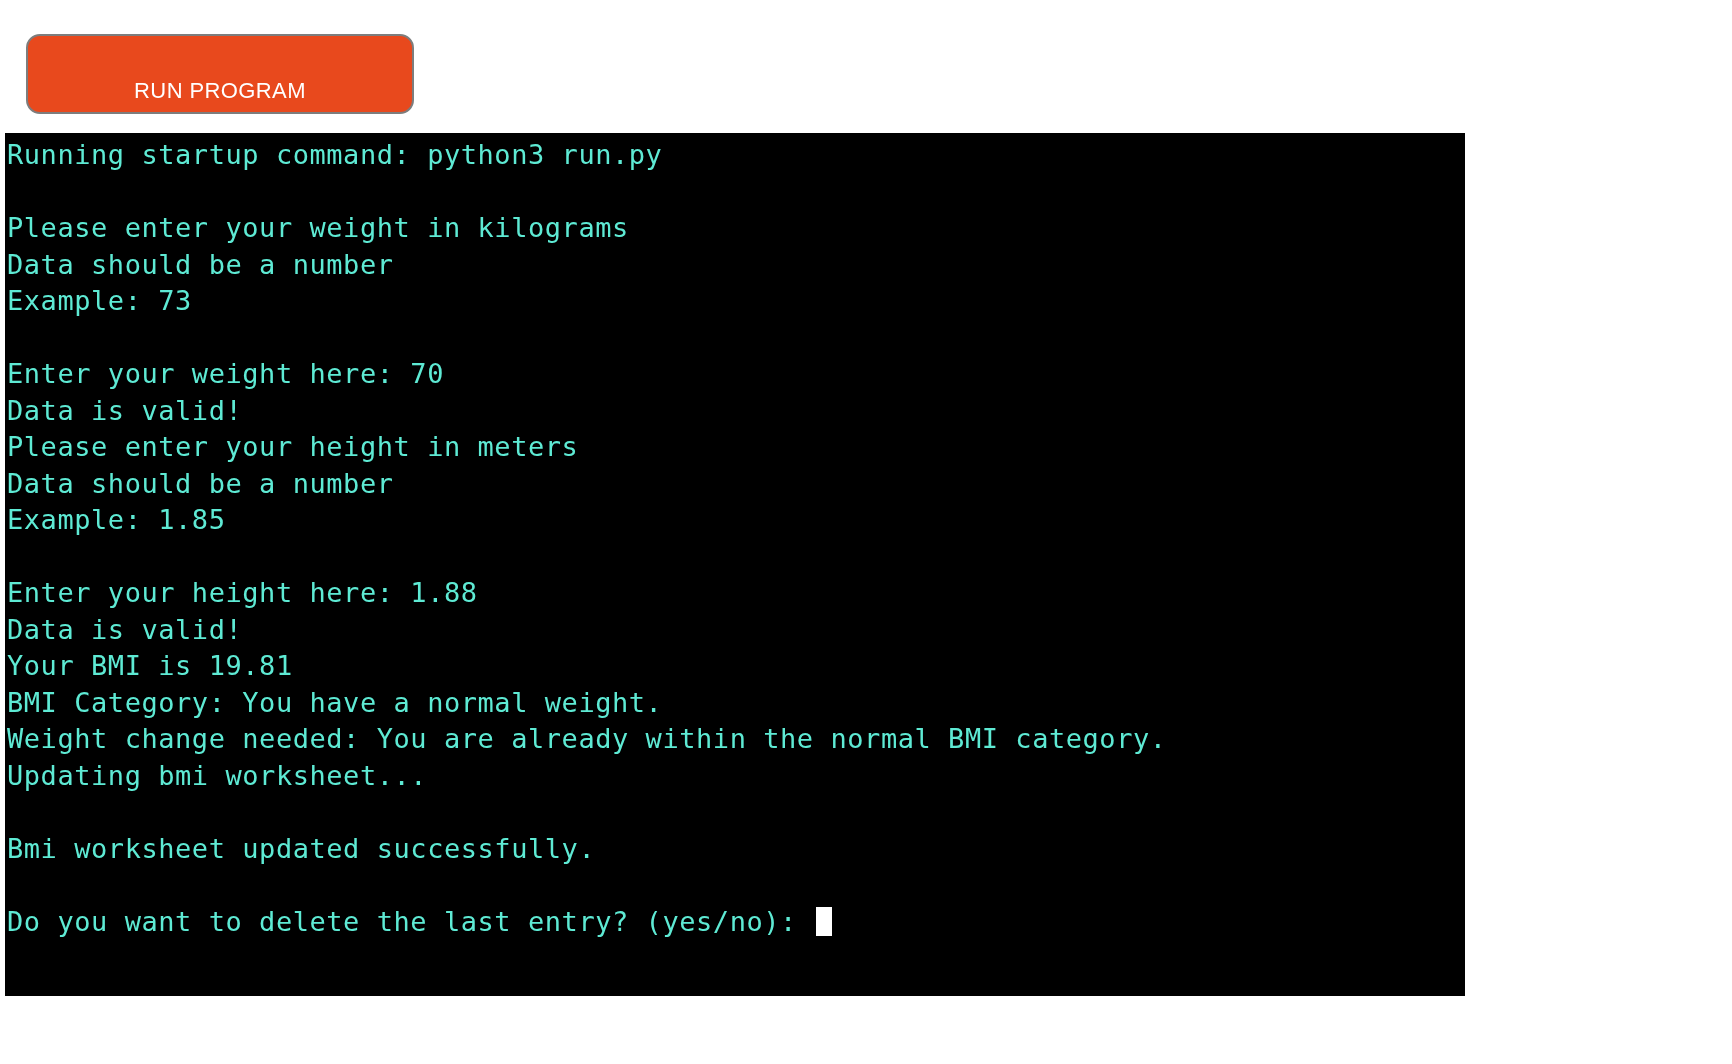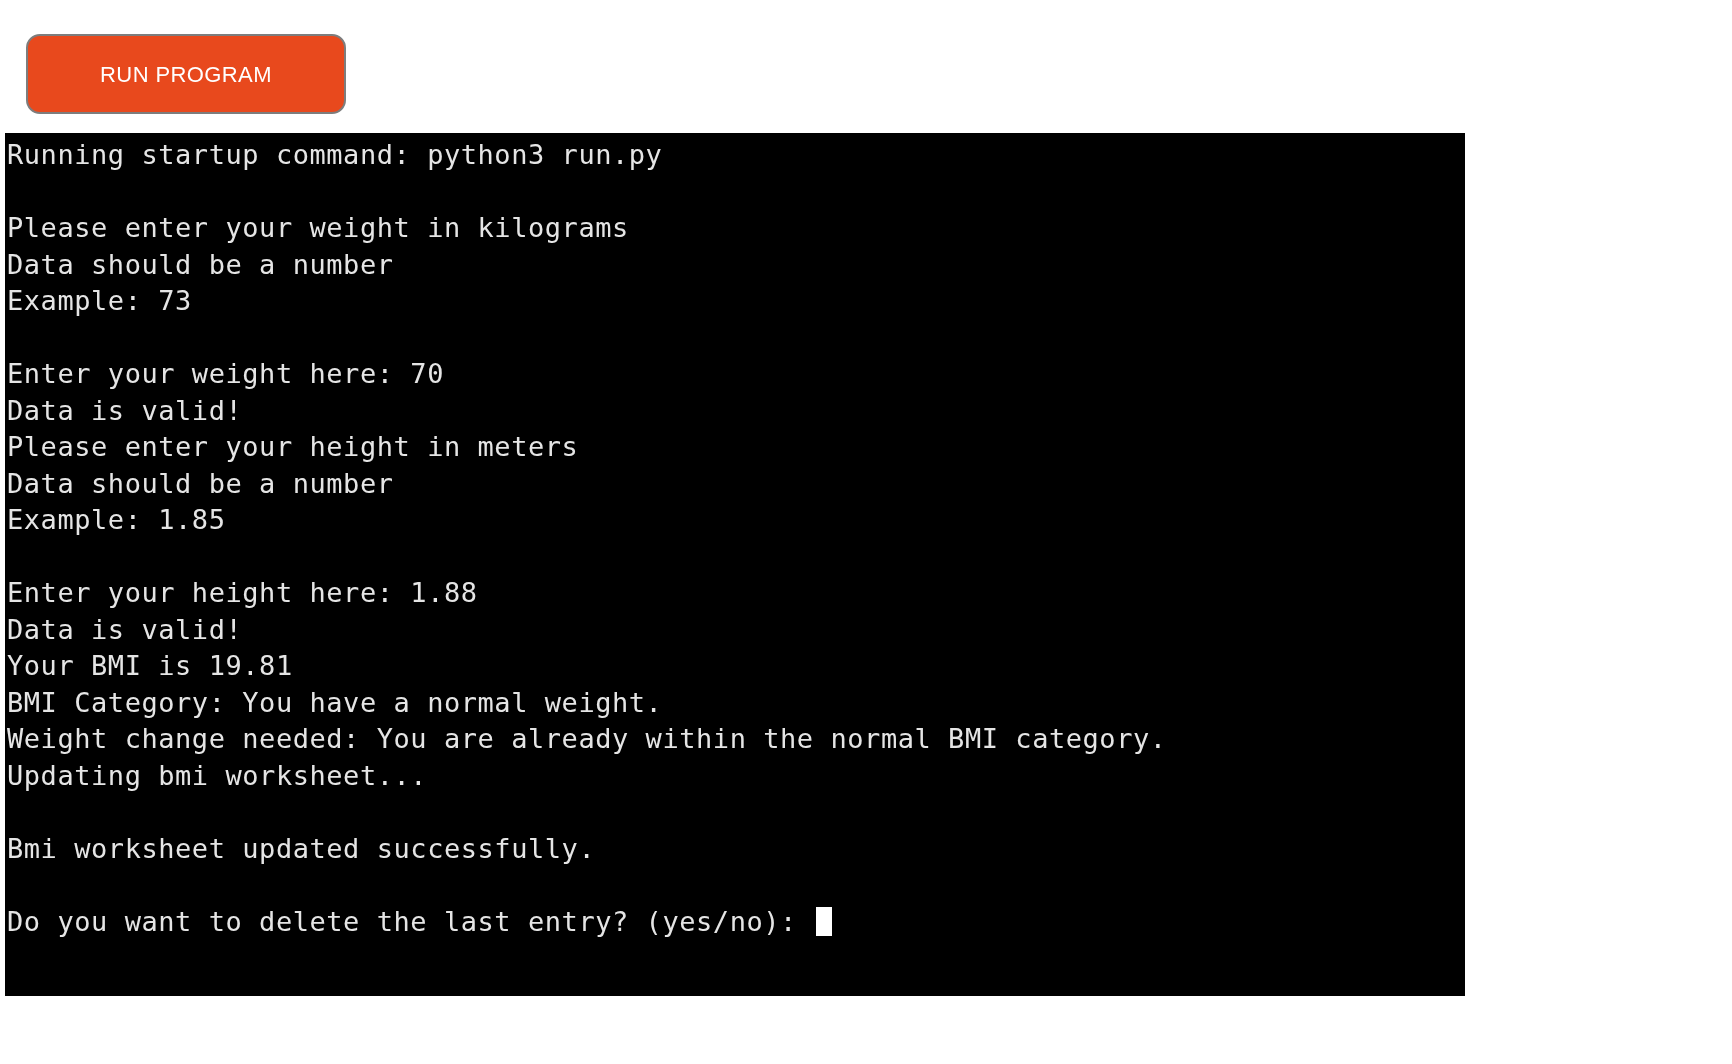--- a/index.html
+++ b/index.html
@@ -19,33 +19,33 @@
     width: 1732px;
     height: 1064px;
     background: #ffffff;
   }
 
   
   .run-button {
     position: absolute;
     left: 26px;
     top: 34px;
-    width: 320px;
+    width: 388px;
     height: 80px;
     background: #e8491d;
     border: 2px solid #7d7d7d;
     border-radius: 14px;
     color: #ffffff;
     font-family: "Liberation Sans", sans-serif;
     font-size: 22px;
     font-weight: 400;
     letter-spacing: 0.4px;
     line-height: 76px;
     text-align: center;
-    padding: 1px;
+    padding: 17px;
     cursor: pointer;
     box-sizing: border-box;
     white-space: nowrap;
   }
 
   
   .terminal {
     position: absolute;
     left: 5px;
     top: 133px;
@@ -56,21 +56,21 @@
     box-sizing: border-box;
     padding: 4px 0 0 0;
   }
 
   .terminal-output {
     margin: 0;
     padding: 0 0 0 2px;
     font-family: "DejaVu Sans Mono", "Liberation Mono", monospace;
     font-size: 27px;
     line-height: 36.5px;
-    color: #e5e5e5;
+    color: #5eead4;
     white-space: pre;
     letter-spacing: 0.55px;
   }
 
   .term-line {
     display: block;
     height: 36.5px;
     white-space: pre;
   }
 

